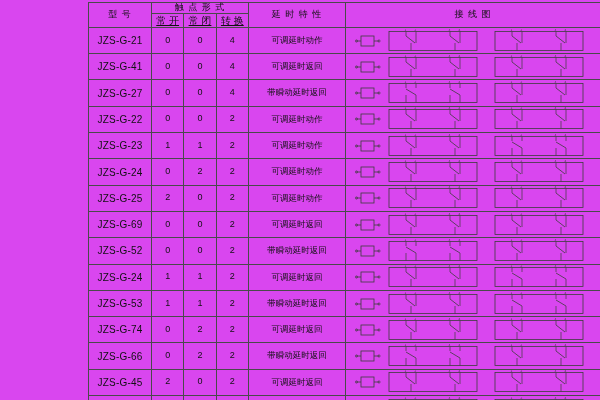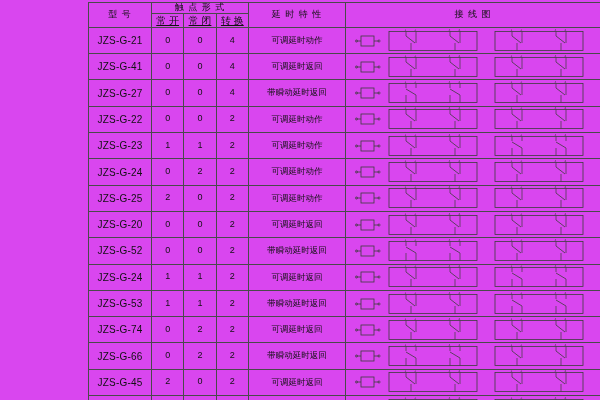--- a/index.html
+++ b/index.html
@@ -433,21 +433,21 @@
                 <line x1="211" y1="7" x2="211" y2="14" stroke="#3d3d3d" stroke-width="0.7"></line>
                 <line x1="206" y1="14" x2="206" y2="19" stroke="#3d3d3d" stroke-width="0.7"></line>
                 <line x1="206" y1="19" x2="206" y2="21.5" stroke="#3d3d3d" stroke-width="0.7"></line>
                 <text x="199.5" y="2" font-size="3.2" fill="#3d3d3d" font-family="Liberation Sans, sans-serif">3</text>
                 <text x="209.5" y="2" font-size="3.2" fill="#3d3d3d" font-family="Liberation Sans, sans-serif">4</text>
               </svg>
             </span>
           </td>
         </tr>
         <tr class="row">
-          <td class="model-cell">JZS-G-20</td>
+          <td class="model-cell">JZS-G-69</td>
           <td class="num-cell">0</td>
           <td class="num-cell">0</td>
           <td class="num-cell">2</td>
           <td class="delay-cell">可调延时返回</td>
           <td class="wire-cell">
             <span class="wire-wrap">
               <svg width="236" height="24" viewBox="0 0 236 24" xmlns="http://www.w3.org/2000/svg">
                 <rect x="6" y="7" width="13" height="10" fill="none" stroke="#3d3d3d" stroke-width="0.8"></rect>
                 <line x1="1" y1="12" x2="6" y2="12" stroke="#3d3d3d" stroke-width="0.8"></line>
                 <line x1="19" y1="12" x2="24" y2="12" stroke="#3d3d3d" stroke-width="0.8"></line>

